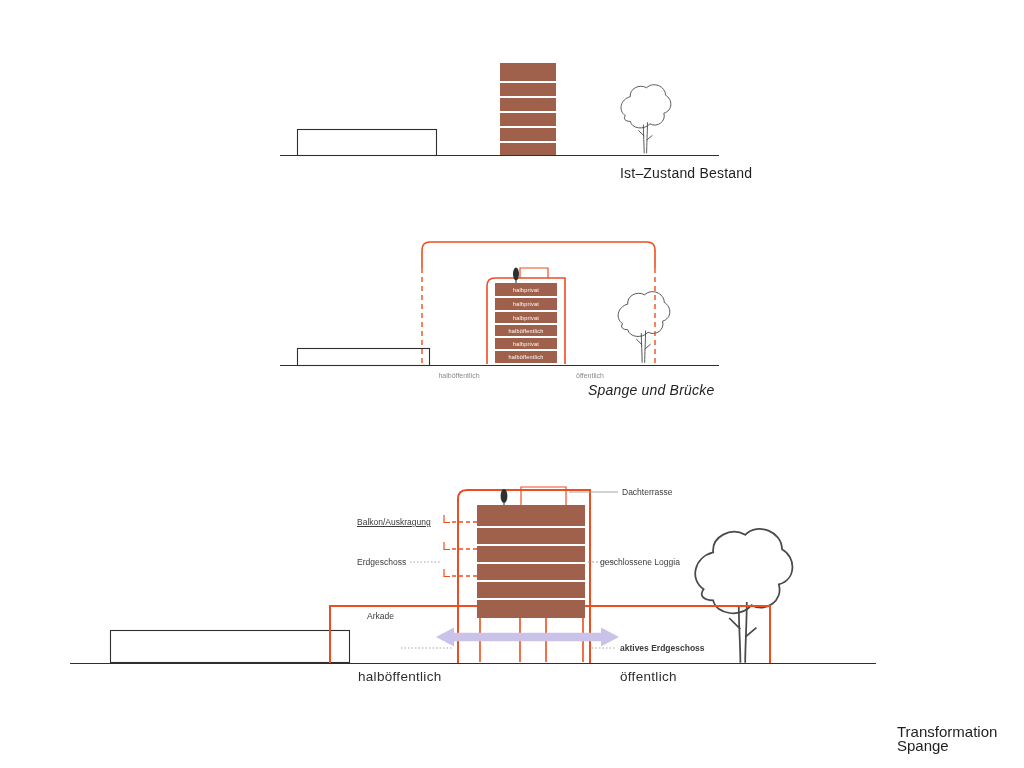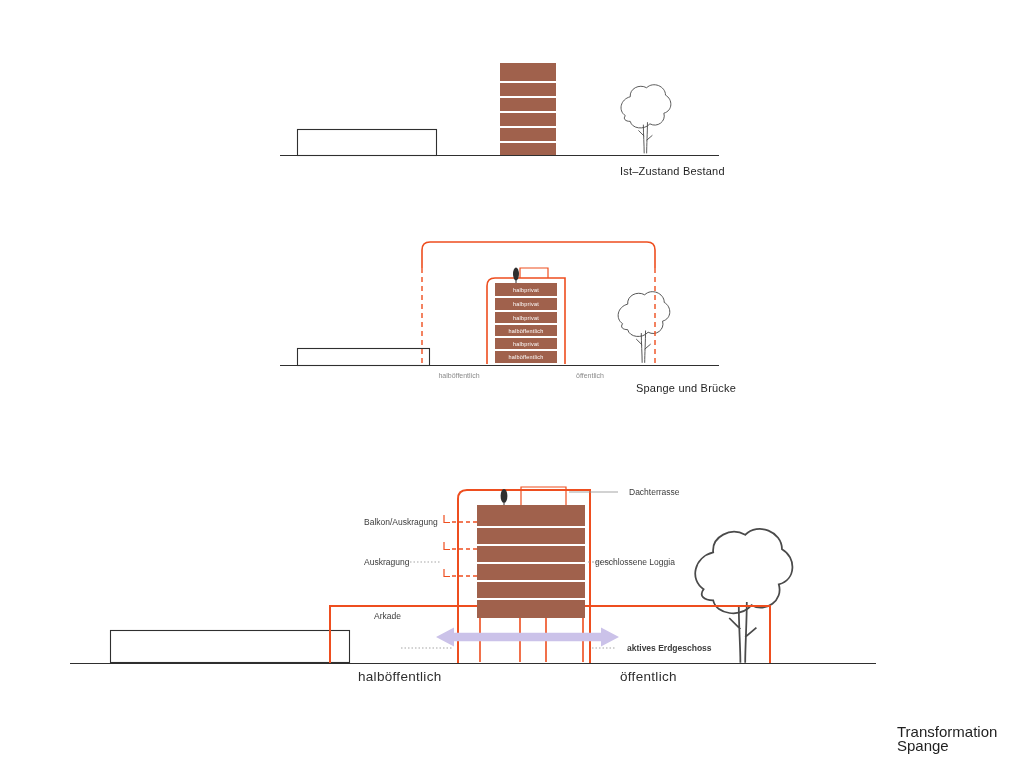--- a/index.html
+++ b/index.html
@@ -17,22 +17,22 @@
   .ormark{stroke:#EE4E1F;stroke-width:1.2;fill:none;}
   .leader line{stroke:#9b9b9b;stroke-width:0.9;}
   .treeg{stroke:#4a4a4a;stroke-width:1.1;fill:none;}
 
   .tower{position:absolute;z-index:2;display:flex;flex-direction:column;gap:2px;}
   .band{background:#A0614C;width:100%;}
   .bar{
     background:#A0614C;width:100%;color:#fff;font-size:5.5px;letter-spacing:.2px;
     display:flex;align-items:center;justify-content:center;overflow:hidden;white-space:nowrap;
   }
-  .title{position:absolute;z-index:3;font-size:11px;color:#1f1f1f;letter-spacing:.2px;}
-  .ann{position:absolute;z-index:3;font-size:8.5px;color:#3c3c3c;white-space:nowrap;margin-left:7px;}
+  .title{position:absolute;z-index:3;font-size:14px;color:#1f1f1f;letter-spacing:.2px;}
+  .ann{position:absolute;z-index:3;font-size:8.5px;color:#3c3c3c;white-space:nowrap;}
   .zone-sm{position:absolute;z-index:3;font-size:7px;color:#8a8a8a;text-align:center;white-space:nowrap;}
   .zone-lg{position:absolute;z-index:3;font-size:13.5px;color:#2e2e2e;letter-spacing:.3px;white-space:nowrap;}
   .caption{position:absolute;z-index:3;font-size:15px;line-height:13.5px;color:#1f1f1f;}
 </style>
 </head>
 <body>
 
 <div class="canvas">
 
   <svg class="linework" width="1024" height="768" viewBox="0 0 1024 768">
@@ -93,35 +93,35 @@
   <div class="tower" style="left:495px;top:283px;width:62px;">
     <div class="bar" style="height:13px">halbprivat</div>
     <div class="bar" style="height:12px">halbprivat</div>
     <div class="bar" style="height:11px">halbprivat</div>
     <div class="bar" style="height:11px">halböffentlich</div>
     <div class="bar" style="height:11px">halbprivat</div>
     <div class="bar" style="height:12px">halböffentlich</div>
   </div>
   <div class="zone-sm" style="left:431px;top:372px;width:56px;">halböffentlich</div>
   <div class="zone-sm" style="left:566px;top:372px;width:48px;">öffentlich</div>
-  <div class="title" style="left:636px;top:382px;">Spange und Brücke</div>
+  <div class="title" style="left:588px;top:382px;font-style:italic;">Spange und Brücke</div>
 
   <div class="tower" style="left:477px;top:505px;width:108px;">
     <div class="band" style="height:21px"></div>
     <div class="band" style="height:16px"></div>
     <div class="band" style="height:16px"></div>
     <div class="band" style="height:16px"></div>
     <div class="band" style="height:16px"></div>
     <div class="band" style="height:18px"></div>
   </div>
 
   <div class="ann" style="left:622px;top:487px;">Dachterrasse</div>
-  <div class="ann" style="left:357px;top:517px;">Balkon/Auskragung</div>
-  <div class="ann" style="left:357px;top:557px;">Auskragung</div>
-  <div class="ann" style="left:588px;top:557px;">geschlossene Loggia</div>
+  <div class="ann" style="left:357px;top:517px;text-decoration:underline;">Balkon/Auskragung</div>
+  <div class="ann" style="left:357px;top:557px;">Erdgeschoss</div>
+  <div class="ann" style="left:600px;top:557px;">geschlossene Loggia</div>
   <div class="ann" style="left:367px;top:611px;">Arkade</div>
   <div class="ann" style="left:620px;top:643px;font-weight:bold;">aktives Erdgeschoss</div>
 
   <div class="zone-lg" style="left:358px;top:669px;">halböffentlich</div>
   <div class="zone-lg" style="left:620px;top:669px;">öffentlich</div>
 
   <div class="caption" style="left:897px;top:725px;">
     <div>Transformation</div>
     <div>Spange</div>
   </div>

